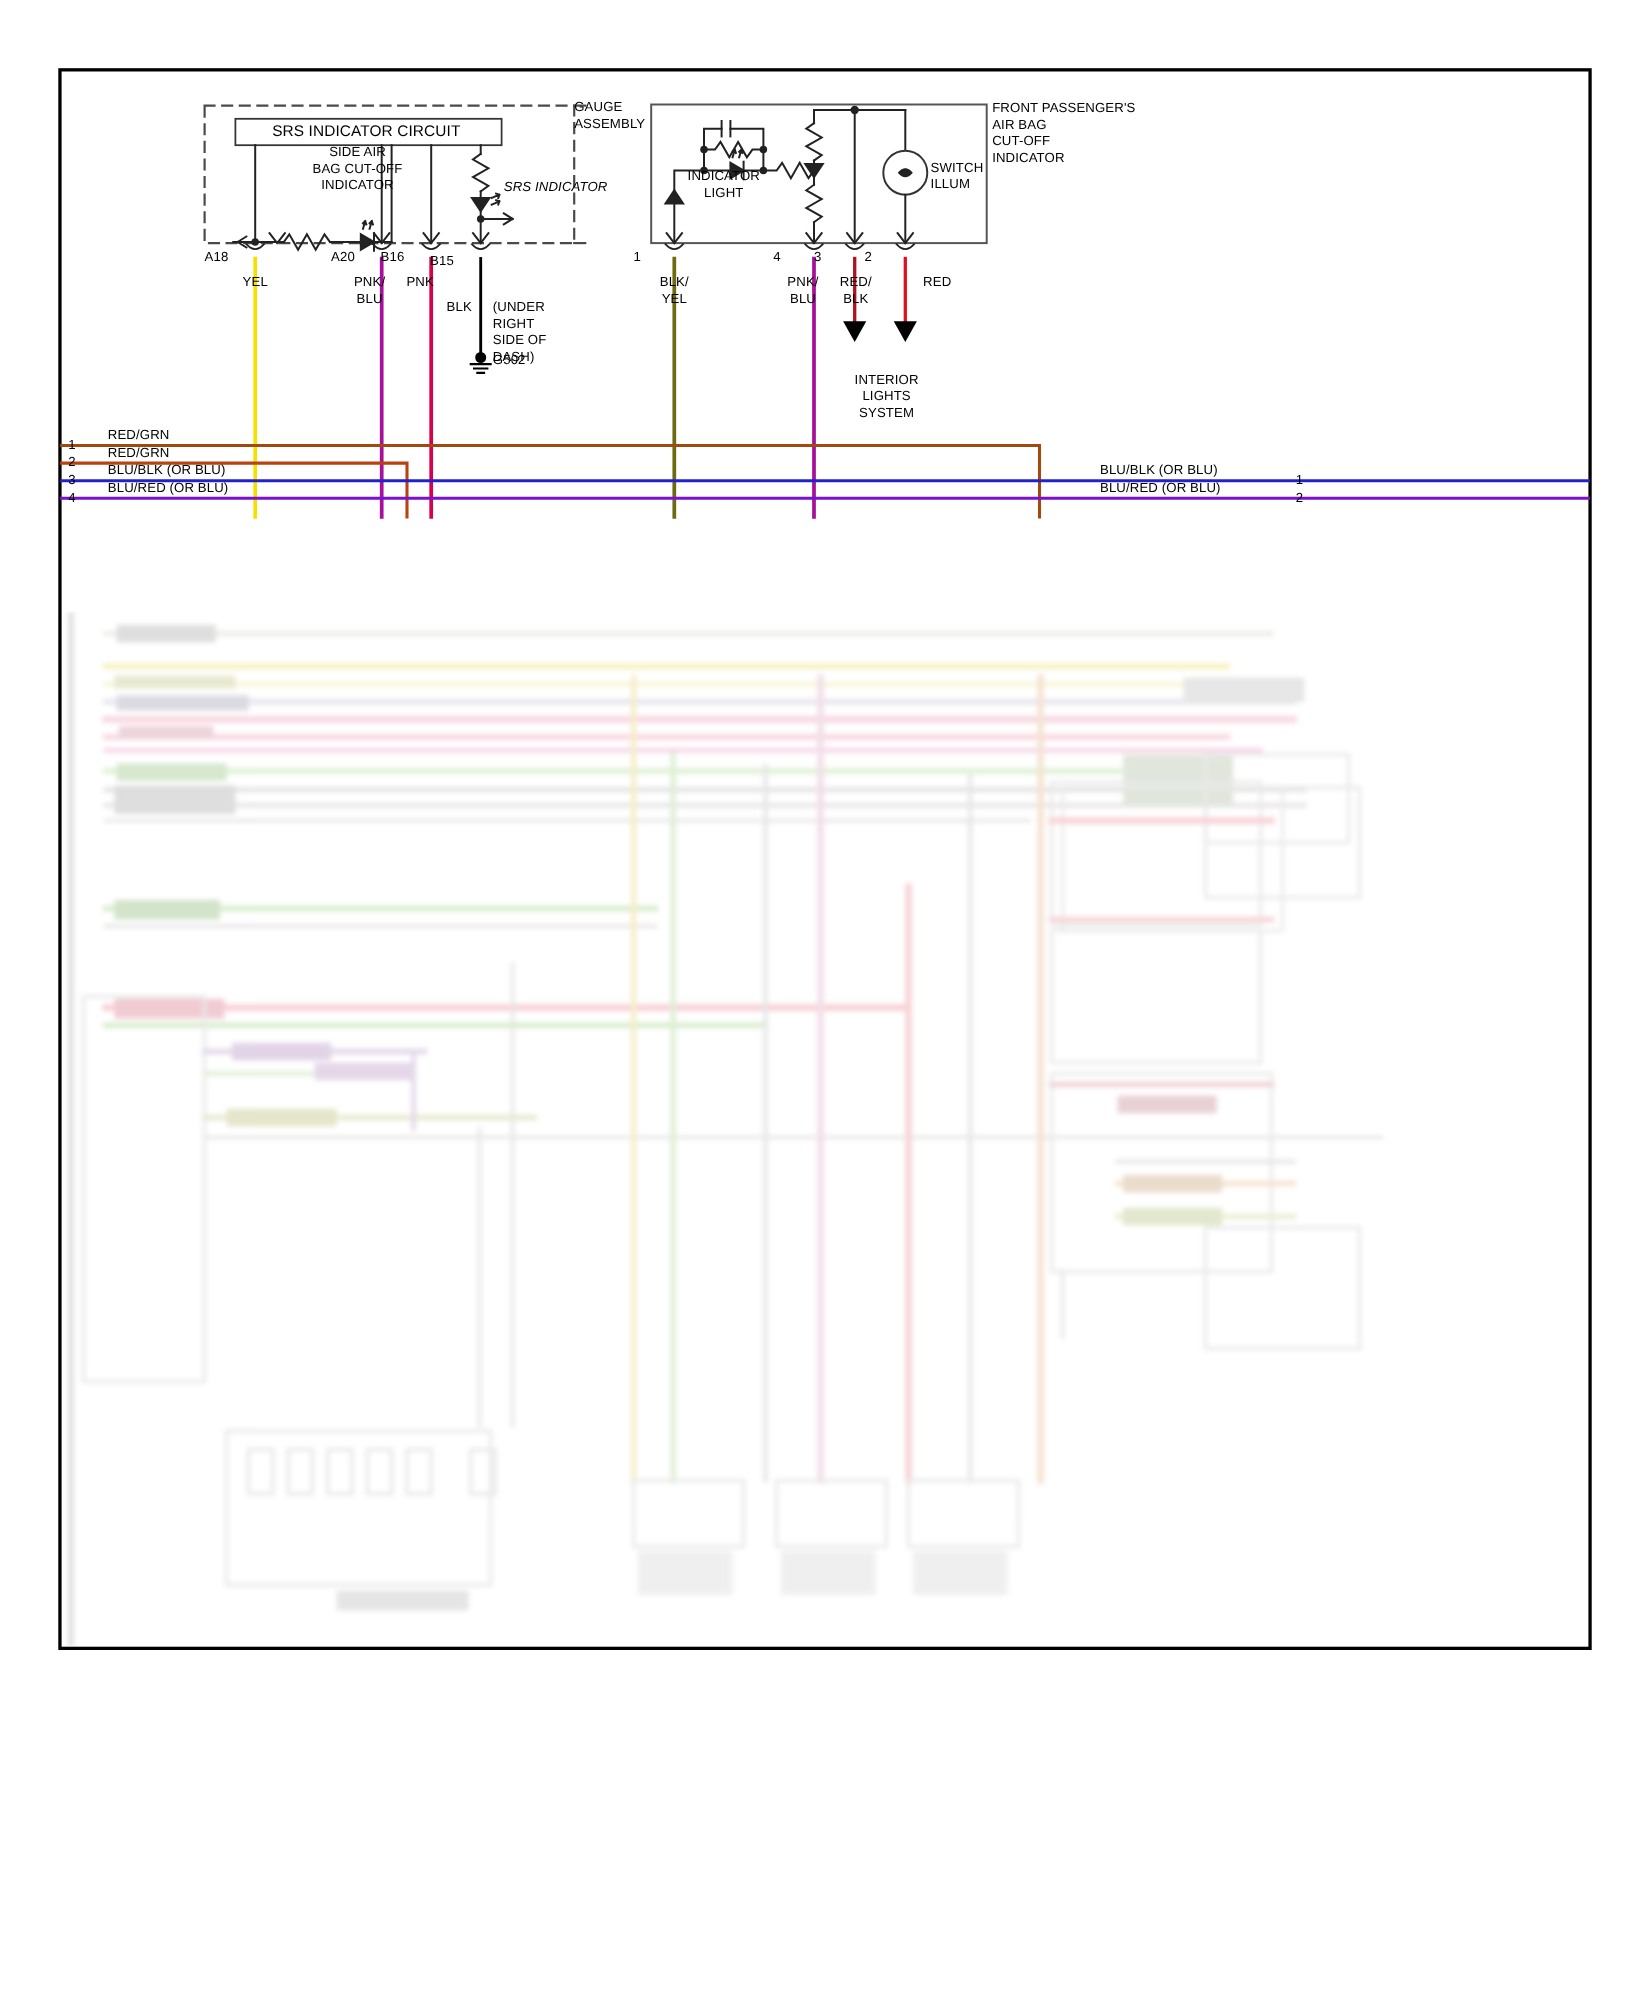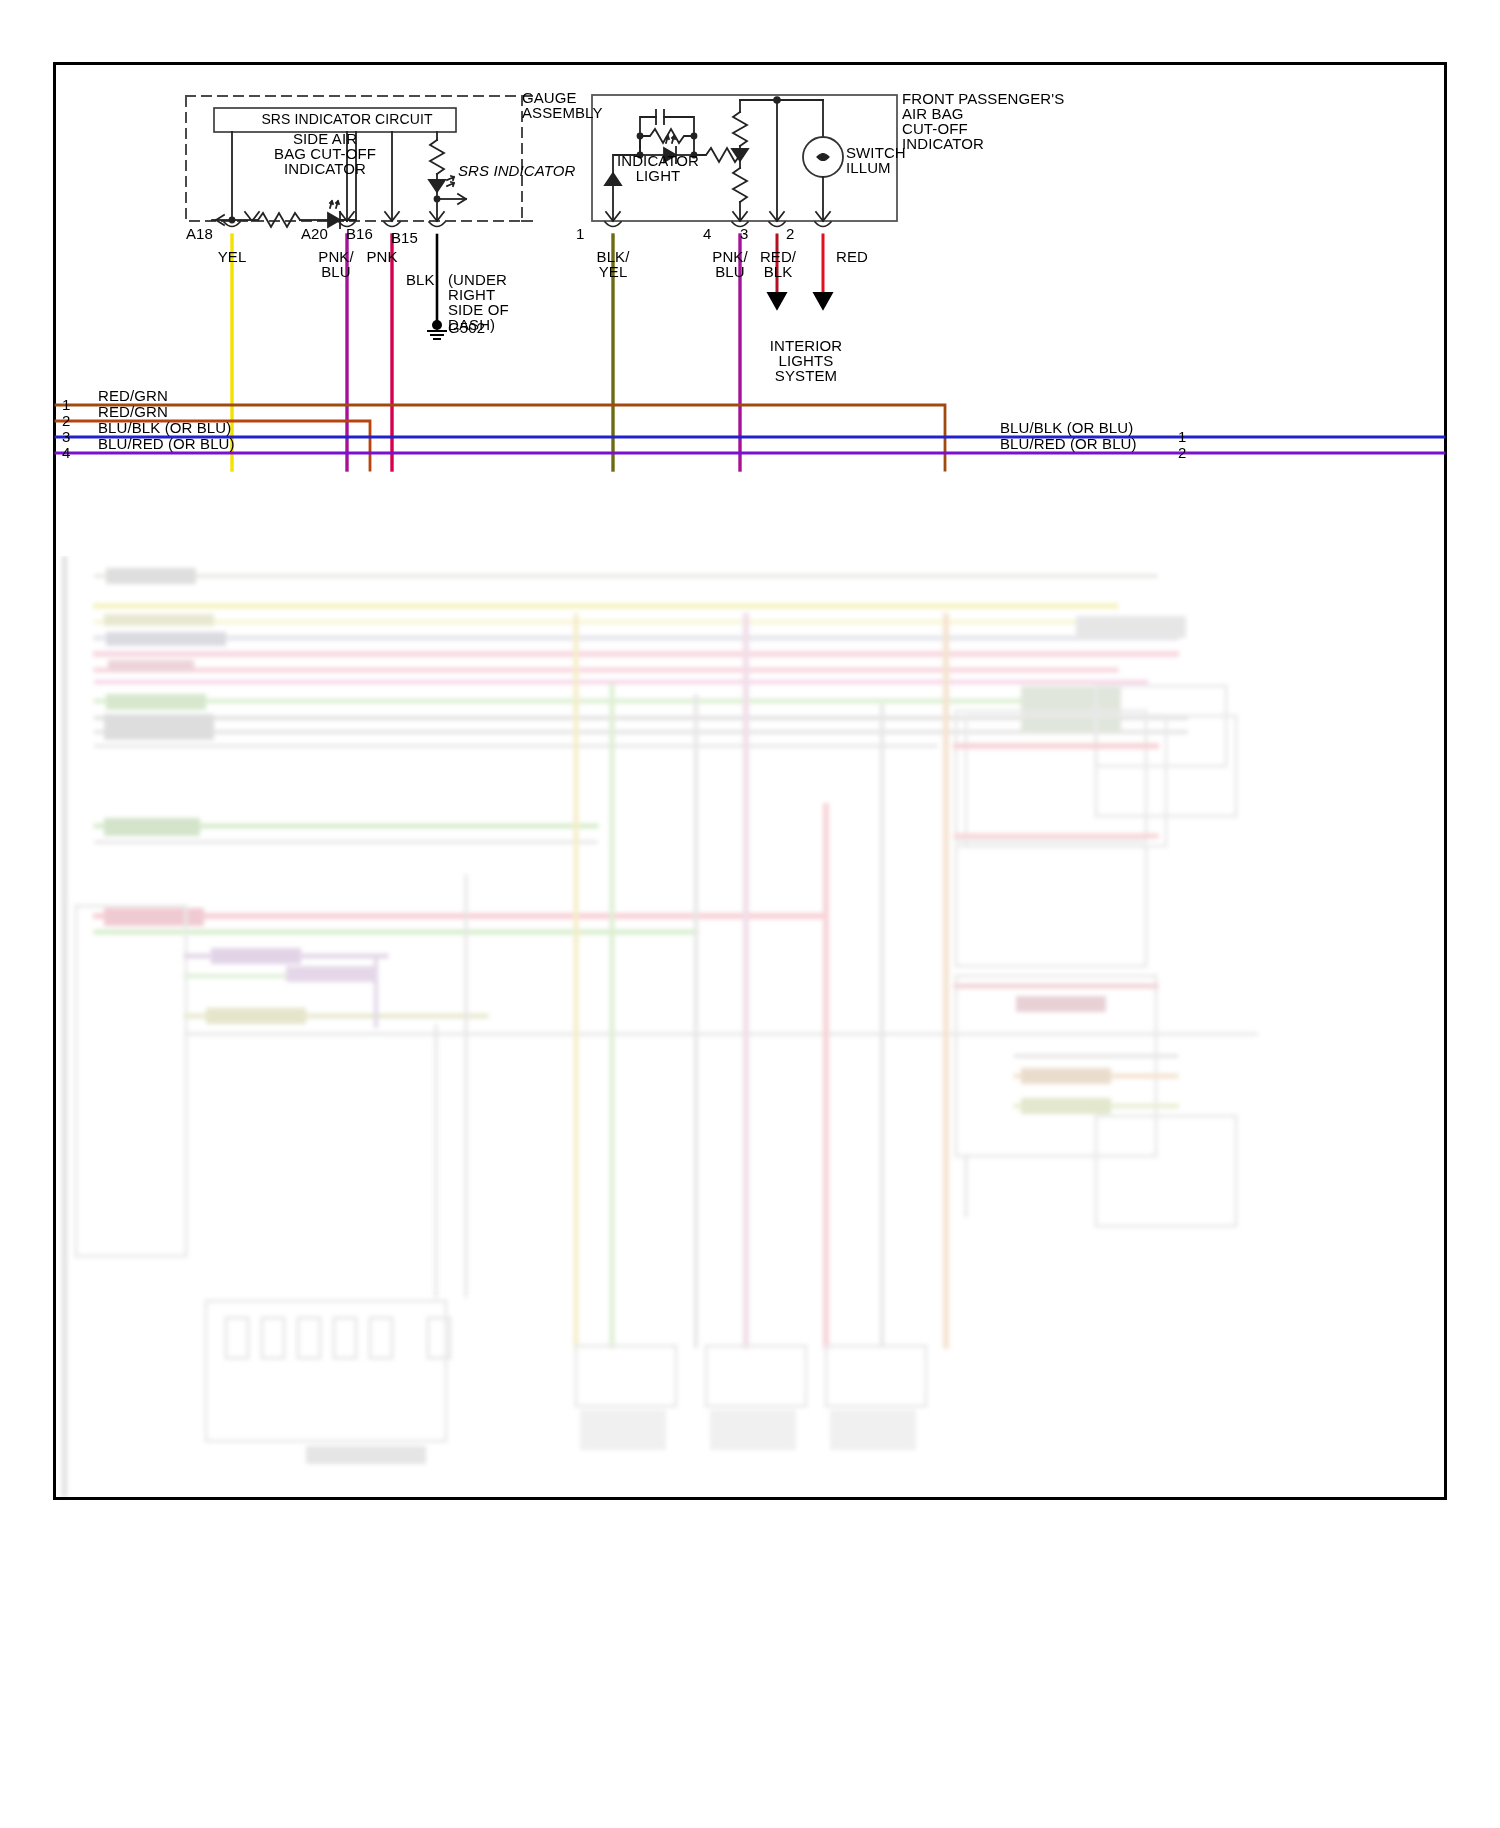--- a/index.html
+++ b/index.html
@@ -4,21 +4,21 @@
 <style>
   html,body{margin:0;padding:0;background:#ffffff;}
   body{font-family:"Liberation Sans", sans-serif;}
   #page{position:relative;width:1500px;height:1828px;background:#fff;overflow:hidden;}
 
   
   .frame{position:absolute;left:53px;top:62px;width:1394px;height:1438px;border:3px solid #000;box-sizing:border-box;background:#fff;}
 
   
   .faded{position:absolute;left:56px;top:556px;width:1388px;height:941px;overflow:hidden;opacity:1;}           
-  .txt{position:absolute;white-space:pre;color:#000;font-size:15px;line-height:15px;letter-spacing:.1px;}
+  .txt{position:absolute;white-space:pre;color:#000;font-size:12px;line-height:15px;letter-spacing:.1px;}
   .txt.c{text-align:center;}
   .txt.r{text-align:left;}
 
   svg{position:absolute;left:0;top:0;overflow:visible;}
 </style>
 </head>
 <body>
 
 <div id="page">
   <div class="frame"></div>
@@ -246,21 +246,21 @@
       <path d="M56 421 H370 V470" stroke="#b8430e" stroke-width="2.8"></path>
 
       <path d="M56 437 H1444" stroke="#2222cc" stroke-width="2.8"></path>
 
       <path d="M56 453 H1444" stroke="#7a10d0" stroke-width="2.8"></path>
     </g>
   </svg>
 
   <div class="txt" style="left: 522px; top: 90px; white-space: pre;">GAUGE
 ASSEMBLY</div>
-  <div class="txt c" style="left:226px;top:112px;width:242px;font-size:14px;">SRS INDICATOR CIRCUIT</div>
+  <div class="txt c" style="left:212px;top:112px;width:242px;font-size:14px;">SRS INDICATOR CIRCUIT</div>
   <div class="txt c" style="left: 240px; top: 131px; width: 170px; white-space: pre;">SIDE AIR
 BAG CUT-OFF
 INDICATOR</div>
   <div class="txt" style="left:458px;top:163px;font-style:italic;">SRS INDICATOR</div>
 
   <div class="txt" style="left: 902px; top: 91px; white-space: pre;">FRONT PASSENGER'S
 AIR BAG
 CUT-OFF
 INDICATOR</div>
   <div class="txt c" style="left: 598px; top: 153px; width: 120px; white-space: pre;">INDICATOR

